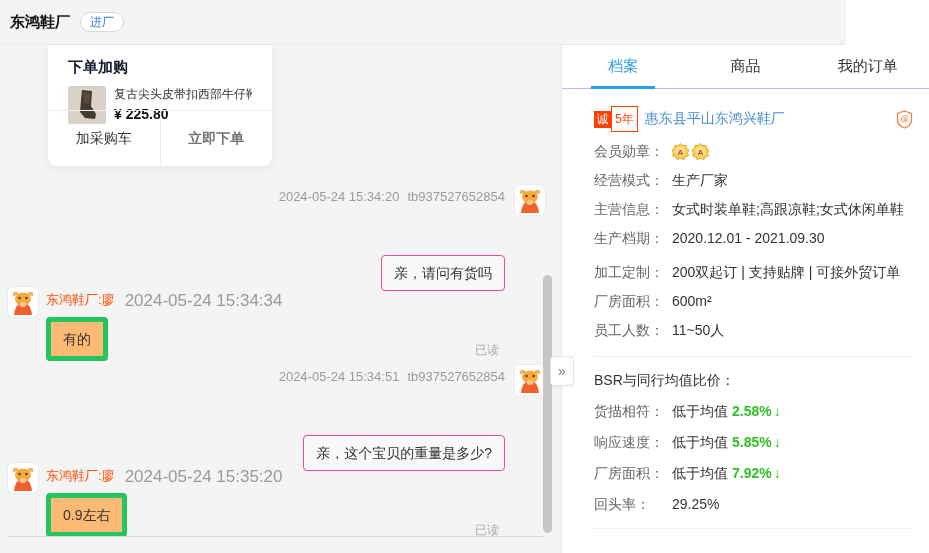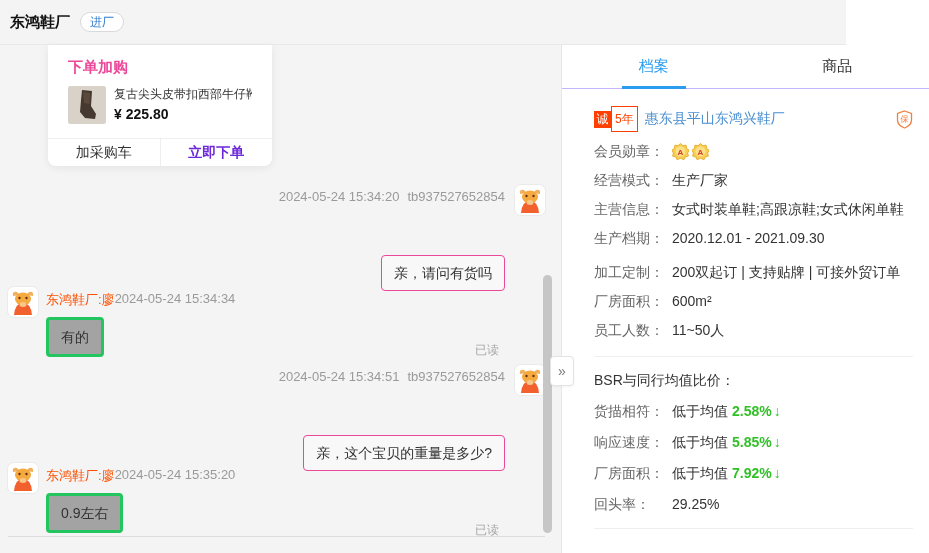--- a/index.html
+++ b/index.html
@@ -23,61 +23,61 @@
   .chat-area {
     position:absolute; top:45px; left:0; width:561px; height:508px;
     background:#f4f4f5;
   }
   .order-card {
     position:absolute; left:48px; top:0; width:224px; height:121px;
     background:#fff; border-radius:0 0 8px 8px;
     box-shadow:0 2px 8px rgba(0,0,0,.07);
   }
   .order-card-inner { padding:13px 20px 0 20px; }
-  .order-card-title { font-size:15px; font-weight:bold; color:#ec4899; }
+  .order-card-title { font-size:15px; font-weight:bold; color:#0f172a; }
   .product-row { display:flex; margin-top:9px; }
   .product-thumb {
     width:38px; height:38px; border-radius:3px; overflow:hidden; flex-shrink:0;
     background:#ded7cd;
   }
   .product-info { margin-left:8px; overflow:hidden; }
   .product-name {
     font-size:12px; color:#333; white-space:nowrap; overflow:hidden; width:148px;
   }
   .product-price { font-size:14px; font-weight:bold; color:#111; margin-top:3px; }
   .order-card-actions {
-    position:absolute; bottom:0; left:0; width:100%; height:28px;
+    position:absolute; bottom:0; left:0; width:100%; height:56px;
     border-top:1px solid #eee; display:flex;
   }
   .order-card-actions .act {
     flex:1; display:flex; align-items:center; justify-content:center;
     font-size:14px; cursor:pointer;
   }
   .act-cart { color:#333; border-right:1px solid #eee; }
-  .act-order { color:#6d28d9; font-weight:bold;font-family:Liberation Mono, monospace; }
+  .act-order { color:#737373; font-weight:bold;font-family:Liberation Mono, monospace; }
   
   .msg { position:absolute; }
   .msg-in { right:16px; display:flex; flex-direction:column; align-items:flex-end;gap:44px; }
   .msg-hdr { display:flex; align-items:flex-start; }
   .meta { color:#9a9a9a; font-size:13px; margin-top:4px; white-space:nowrap; }
   .meta .sender { margin-left:8px; }
   .avatar {
     width:30px; height:30px; border-radius:6px; background:#fff; overflow:hidden;
     margin-left:10px; flex-shrink:0; box-shadow:0 0 0 1px rgba(0,0,0,.04);
   }
   .msg-out .avatar { margin-left:0; margin-right:8px; }
   .bubble {
     font-size:14px; color:#333; padding:8px 12px; border-radius:4px;
     margin-top:-4px; max-width:300px; line-height:18px;
   }
   .msg-in .bubble { background:#f8f8f9; border:1px solid #ec4899; margin-right:40px; }
   .msg-out { left:8px; display:flex; flex-direction:column; align-items:flex-start; }
-  .msg-out .bubble { background:#a3a3a3; border:3px solid #22c55e; margin-left:38px; margin-top:0; }
+  .msg-out .bubble { background:#fdba74; border:5px solid #22c55e; margin-left:38px; margin-top:0; }
   .seller-name { color:#ff5000; font-size:13px; margin-top:4px; }
-  .msg-time { color:#9a9a9a; font-size:13px; margin-top:4px; }
+  .msg-time { color:#9a9a9a; font-size:17px; margin-top:4px; margin-left:10px; }
   .read-status { color:#a6a6a6; font-size:12px; margin-top:7px; margin-right:46px; }
   .chat-scrollbar {
     position:absolute; left:543px; top:230px; width:9px; height:258px;
     background:#c6c6c6; border-radius:5px; cursor:pointer;
   }
   .chat-bottom-divider {
     position:absolute; left:8px; top:491px; width:537px; height:0;
     border-top:1px solid #dddddd;
   }
   
@@ -245,20 +245,21 @@
   <div class="chat-scrollbar"></div>
   <div class="chat-bottom-divider"></div>
 </div>
 
 <div class="right-panel">
   <div class="collapse-handle">»</div>
 
   <div class="tabs">
     <div class="tab active">档案</div>
     <div class="tab">商品</div>
+    <div class="tab">我的订单</div>
   </div>
 
   <div class="panel-body">
 
     <div class="company-row">
       <span class="cert-badge">
         <span class="cb-icon">诚</span>
         <span class="cb-years">5年</span>
       </span>
       <span class="company-name">惠东县平山东鸿兴鞋厂</span>

